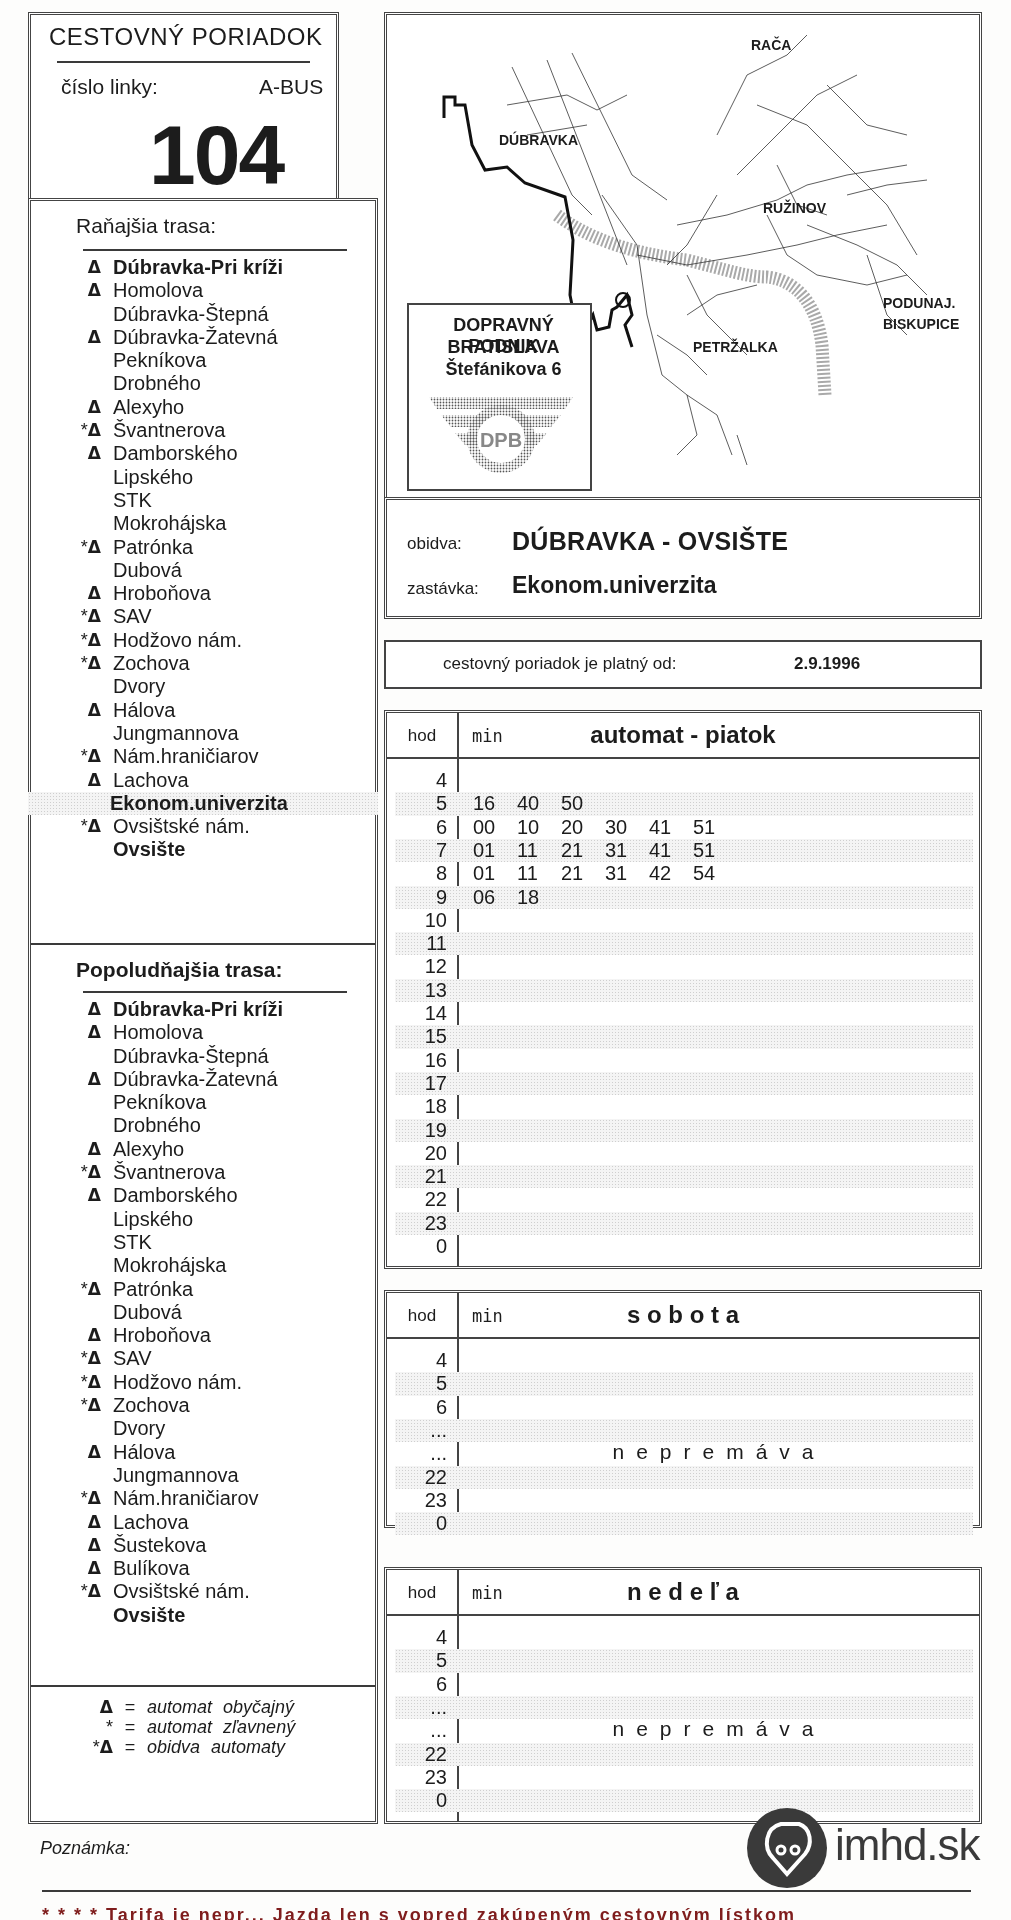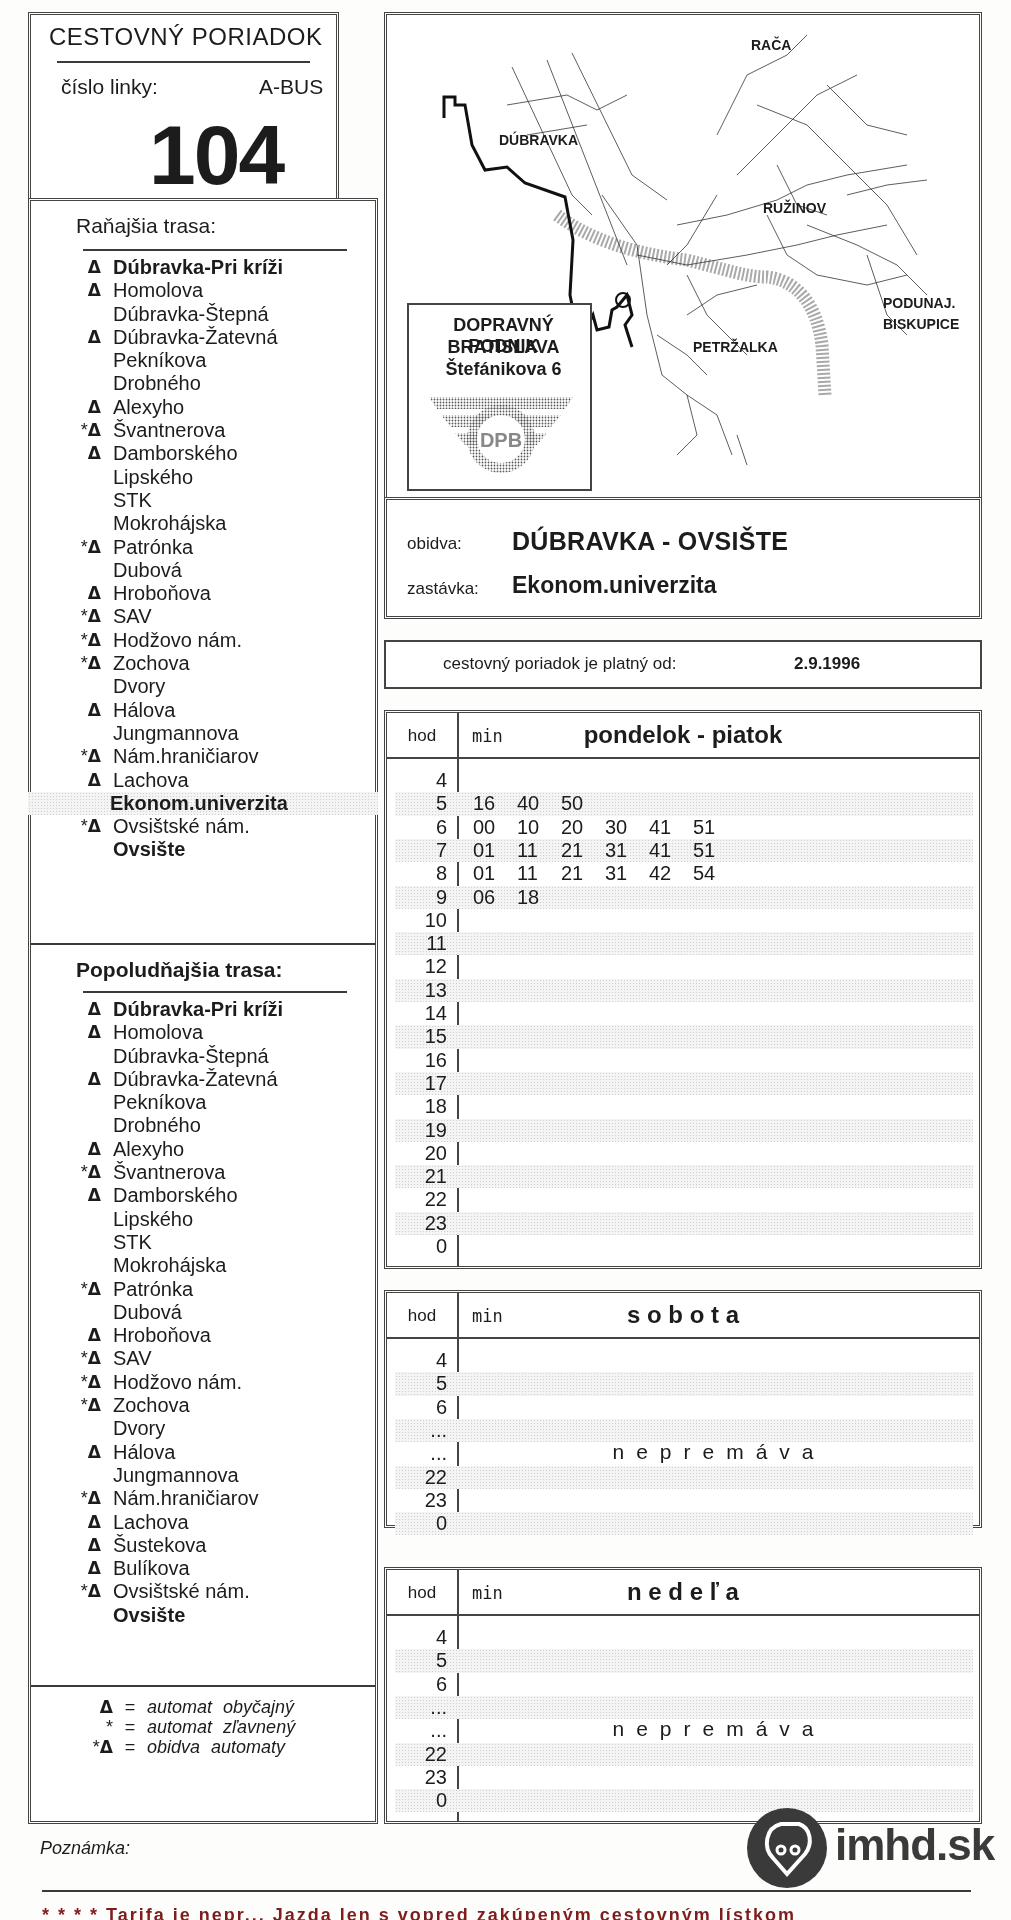--- a/index.html
+++ b/index.html
@@ -57,21 +57,21 @@
   .tt-row .h { position: absolute; left: 0; width: 52px; text-align: right; font-size: 20px; line-height: 23.3px; }
   .tt-row .m { position: absolute; left: 78px; font-size: 20px; line-height: 23.3px; }
   .tt-row .m span { display: inline-block; width: 44px; }
   .noservice { position: absolute; left: 72px; right: 0; text-align: center; font-size: 21px; letter-spacing: 12px; }
 
   #note { left: 40px; top: 1838px; font-size: 18px; font-style: italic; }
   #footer-text { left: 42px; top: 1905px; font-size: 18px; font-weight: bold; letter-spacing: 2px; white-space: nowrap; overflow: hidden; width: 900px; height: 15px; color: #7f1d1d; }
 
   #imhd { position: absolute; left: 747px; top: 1808px; width: 230px; height: 84px; }
   #imhd-circle { position: absolute; left: 0; top: 0; width: 80px; height: 80px; border-radius: 50%; background: #3a3a3a; }
-  #imhd-text { position: absolute; left: 88px; top: 12px; font-size: 44px; font-weight: bold; color: #3a3a3a; letter-spacing: -1px; }
+  #imhd-text { position: absolute; left: 88px; top: 12px; font-size: 44px; font-weight: normal; color: #3a3a3a; letter-spacing: -1px; }
 </style>
 </head>
 <body>
 
 <div class="box" style="left:28px; top:12px; width:311px; height:190px;">
   <div class="abs" id="title">CESTOVNÝ PORIADOK</div>
   <div class="hr" style="left:26px; right:26px; top:46px; height:2px;"></div>
   <div class="abs" id="linky-label">číslo linky:</div>
   <div class="abs" id="linky-type">A-BUS</div>
   <div class="abs" id="line-num">104</div>
@@ -382,21 +382,21 @@
   <div id="stop-name">Ekonom.univerzita</div>
 </div>
 
 <div class="box" style="left:384px; top:640px; width:598px; height:49px; border:2px solid #444;">
   <div class="lbl" style="left:57px; top:12px;">cestovný poriadok je platný od:</div>
   <div class="lbl" style="left:408px; top:12px; font-weight:bold;">2.9.1996</div>
 </div>
 
 <div class="box" id="tt0" style="left:384px; top:710px; width:598px; height:559px;">
     <div class="tt-head">
-      <div class="tt-day">pondelok - piatok</div>
+      <div class="tt-day">automat - piatok</div>
       <div class="tt-hod">hod</div>
       <div class="tt-min">min</div>
     </div>
     <div class="tt-divider"></div>
     <div class="tt-row" style="top: 56px;">
       <span class="h">4</span>
       <span class="m"></span>
     </div>
     <div class="tt-row shade" style="top: 79.3px;">
       <span class="h">5</span>

